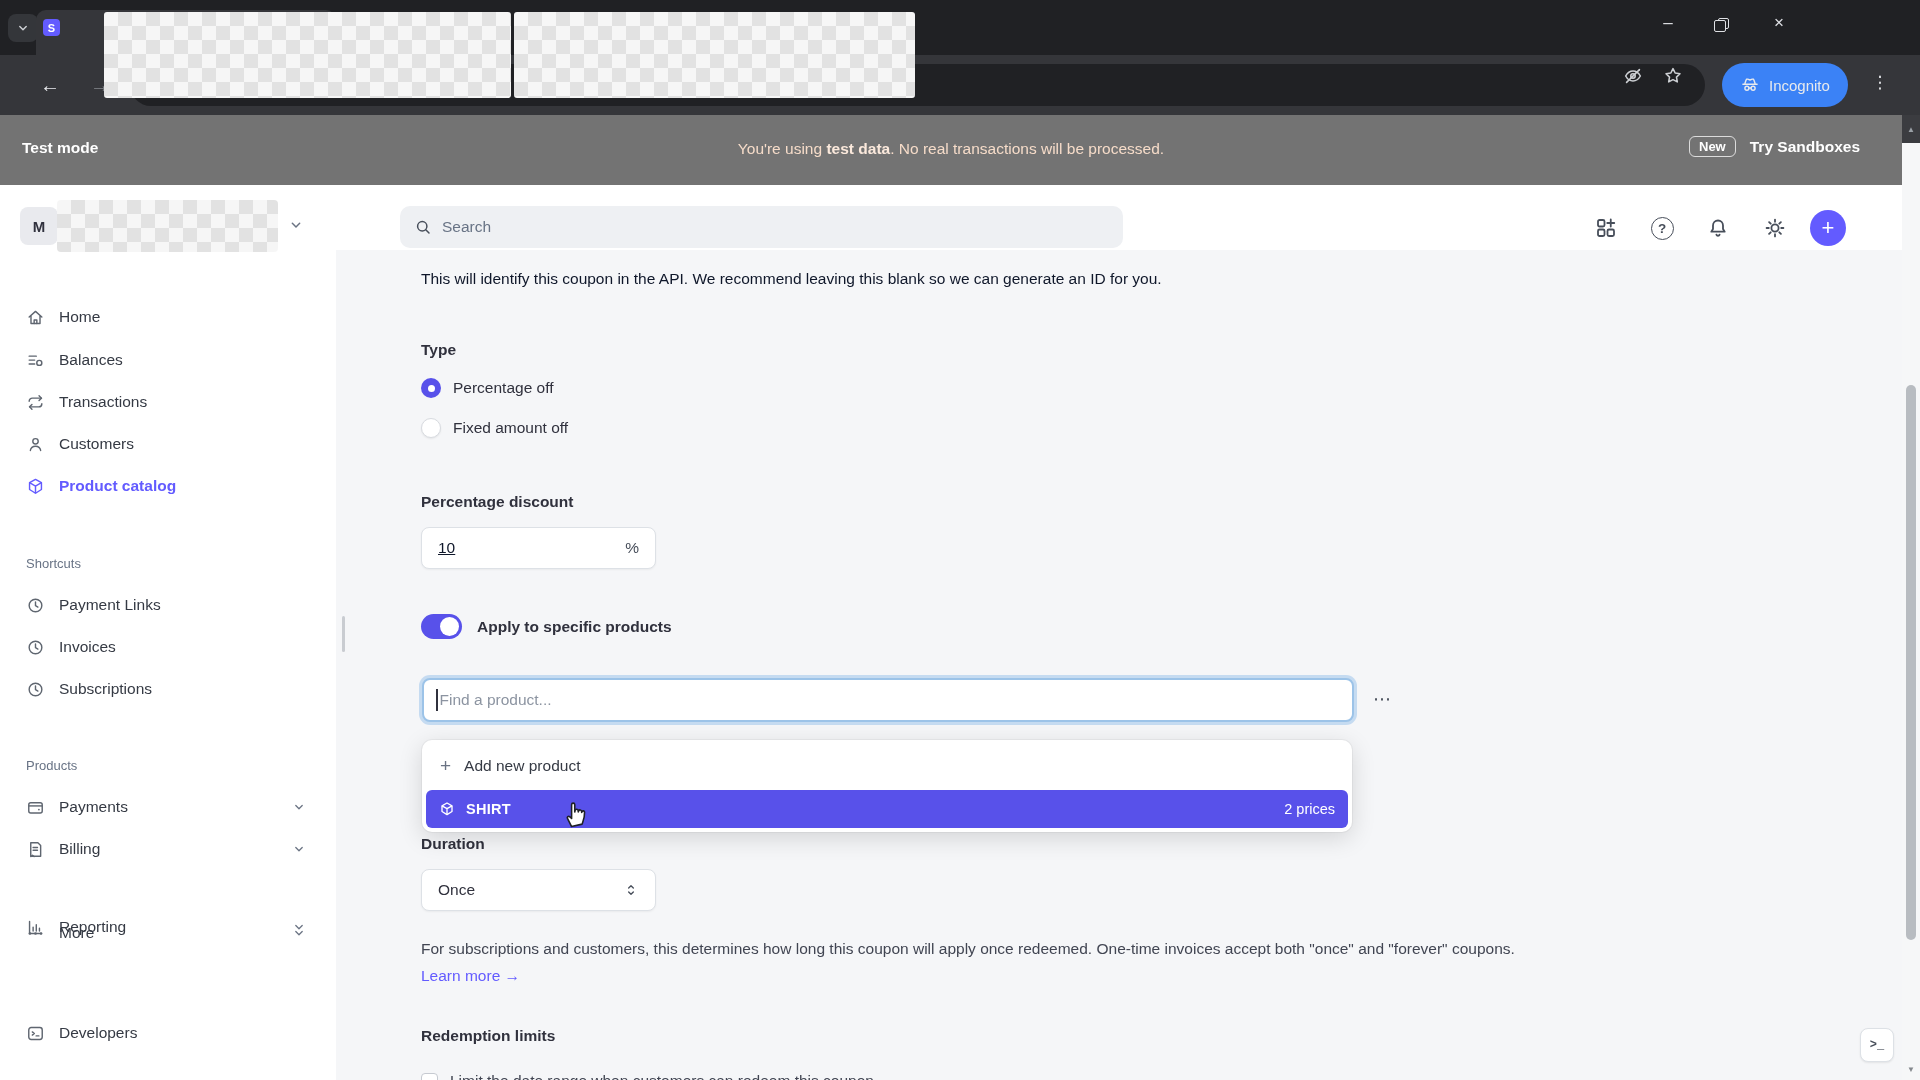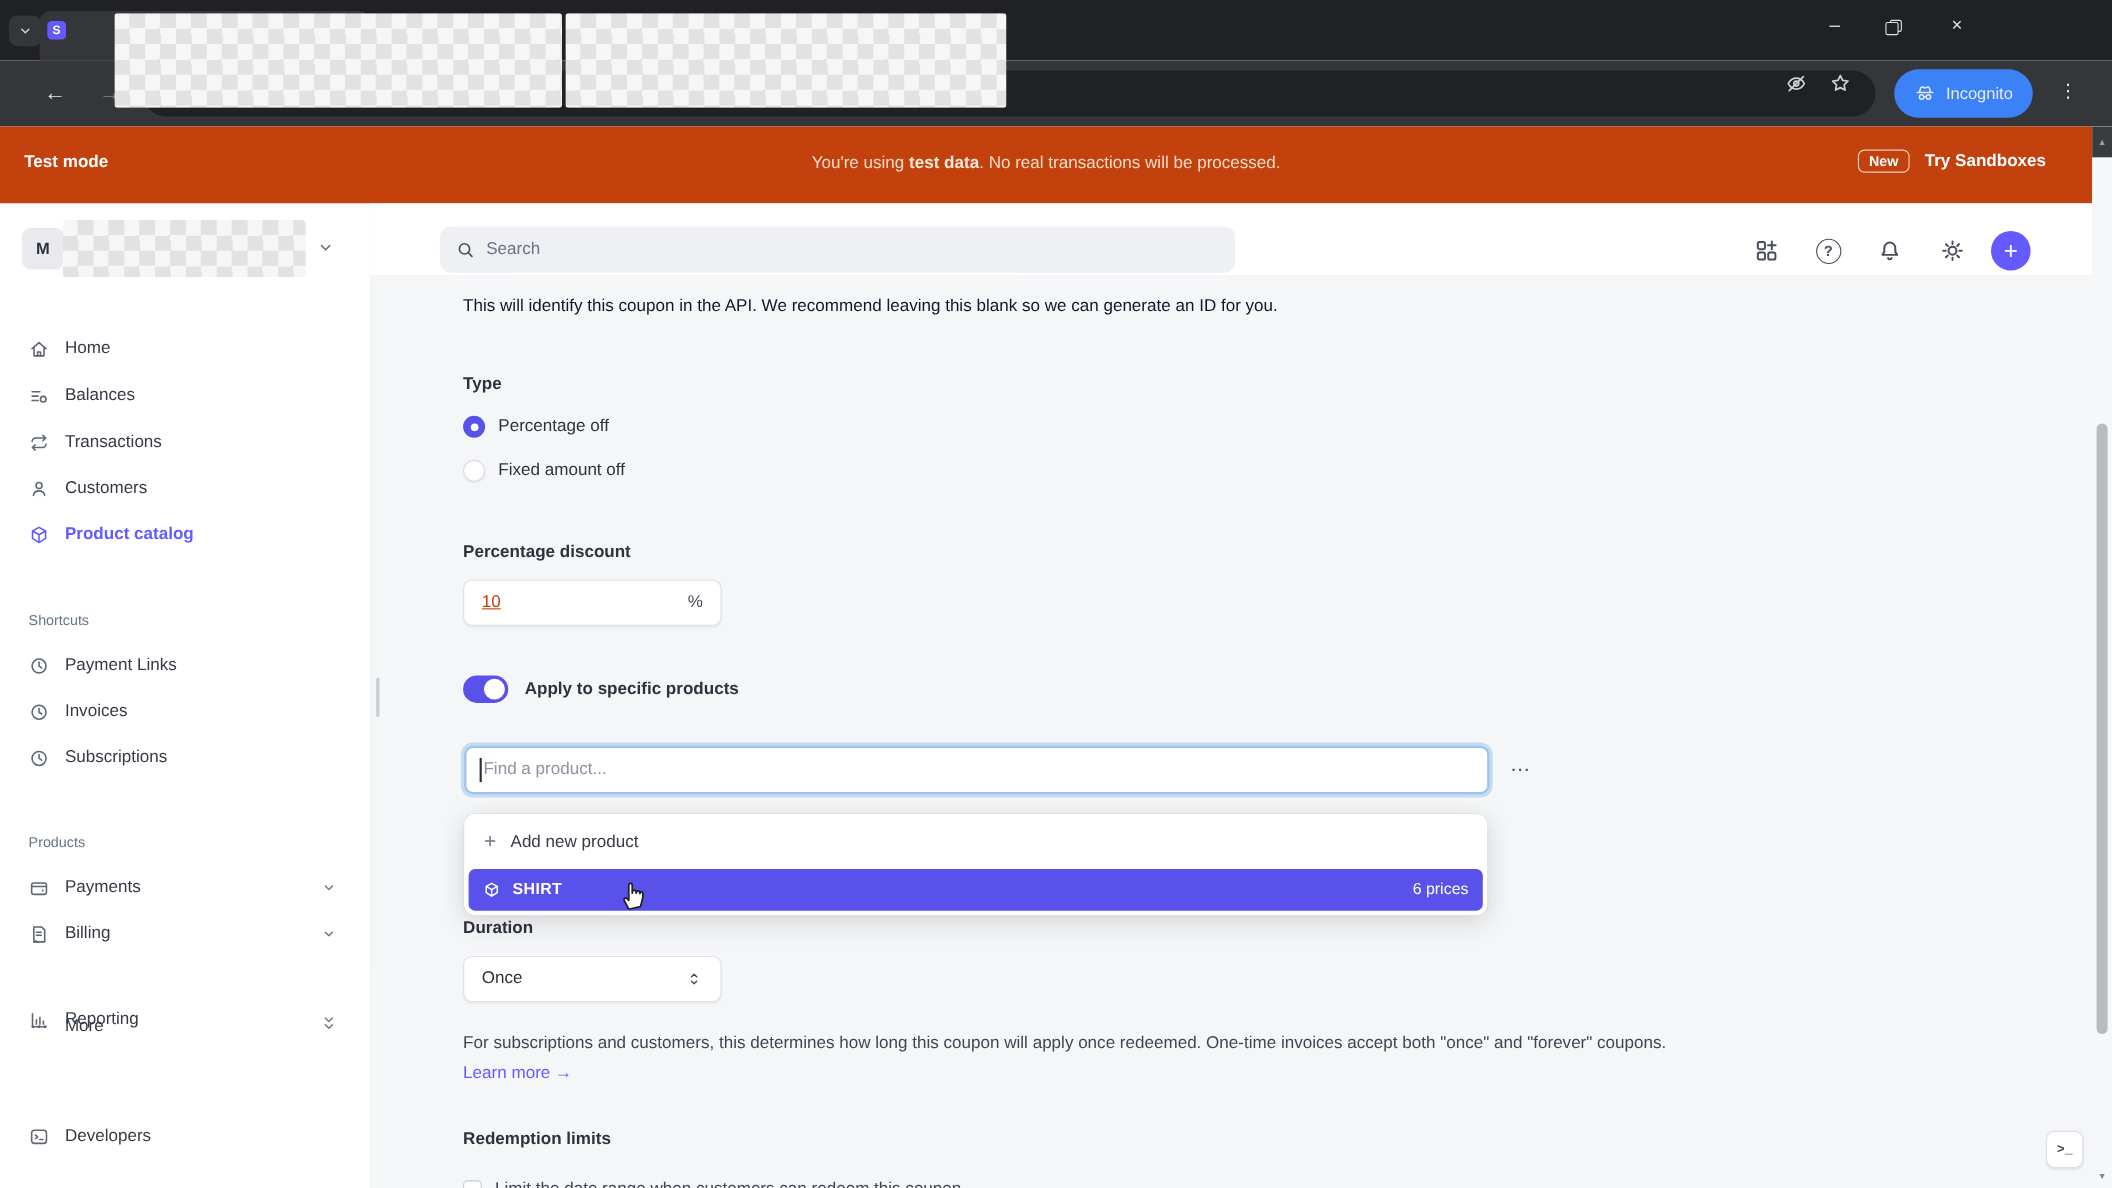--- a/index.html
+++ b/index.html
@@ -20,21 +20,21 @@
   .restore-ic::before { content:""; position:absolute; left:-4.5px; bottom:-4.5px; width:10px; height:10px; border:1.5px solid #dfe1e5; border-radius:2px; background:#202124; }
   .toolbar { position:absolute; left:0; top:55px; width:1920px; height:60px; background:#35363a; }
   .navarrow { position:absolute; top:0; height:60px; width:40px; display:flex; align-items:center; justify-content:center; font-size:20px; color:#e8eaed; }
   .navarrow.dim { color:#85888d; }
   .omnibox { position:absolute; left:130px; top:9px; width:1575px; height:42px; border-radius:21px; background:#202124; }
   .omni-ic { position:absolute; top:10px; width:22px; height:22px; color:#cdd0d4; }
   .incog-chip { position:absolute; left:1722px; top:8px; height:44px; border-radius:22px; background:#3b82f6; color:#e8eaed; display:flex; align-items:center; gap:9px; padding:0 18px; font-size:15px; }
   .menu-dots { position:absolute; left:1868px; top:17px; width:24px; height:26px; color:#e8eaed; font-size:17px; text-align:center; }
 
   
-  .banner { position:absolute; left:0; top:115px; width:1902px; height:70px; background:#c2410c; color:#fff; }
+  .banner { position:absolute; left:0; top:115px; width:1902px; height:70px; background:#737373; color:#fff; }
   .banner-left { position:absolute; left:22px; top:24px; font-size:15.5px; font-weight:bold; }
   .banner-center { position:absolute; left:0; right:0; top:25px; text-align:center; font-size:15.5px; color:#f6dcc9; }
   .banner-center b { color:#fbe9dc; }
   .banner-right { position:absolute; right:42px; top:21px; display:flex; align-items:center; gap:14px; }
   .new-badge { border:1.5px solid rgba(255,255,255,.75); border-radius:6px; padding:2px 9px; font-size:13px; font-weight:bold; }
   .cta { font-size:15.5px; font-weight:bold; }
 
   
   .sidebar { position:absolute; left:0; top:185px; width:336px; height:895px; background:#ffffff; }
   .account { position:absolute; left:16px; top:16px; width:304px; height:56px; }
@@ -60,21 +60,21 @@
 
   .body { position:absolute; left:0; top:65px; width:1566px; height:830px; overflow:hidden; }
   .hint { position:absolute; left:85px; top:20px; font-size:15.5px; color:#0f172a; }
   .sec-label { position:absolute; left:85px; font-size:15.5px; font-weight:bold; color:#30313d; }
   .radio-row { position:absolute; left:85px; display:flex; align-items:center; gap:12px; font-size:15.5px; color:#30313d; }
   .radio-on { width:20px; height:20px; border-radius:50%; background:#5851ea; position:relative; }
   .radio-on::after { content:""; position:absolute; left:6.5px; top:6.5px; width:7px; height:7px; border-radius:50%; background:#fff; }
   .radio-off { width:20px; height:20px; border-radius:50%; background:#fff; border:1px solid #d8dbe0; box-shadow:0 1px 2px rgba(0,0,0,.07); }
   .tbox { position:absolute; background:#fff; border:1px solid #dde1e6; border-radius:8px; box-shadow:0 1px 2px rgba(0,0,0,.05); font-size:15.5px; color:#30313d; }
   .pct-input { left:85px; top:277px; width:235px; height:42px; display:flex; align-items:center; padding:0 16px; }
-  .pct-input input { border:none; outline:none; width:160px; font:inherit; color:#c2410c; background:transparent;text-decoration:underline; }
+  .pct-input input { border:none; outline:none; width:160px; font:inherit; color:#0f172a; background:transparent;text-decoration:underline; }
   .pct-suffix { margin-left:auto; color:#474e5a; }
   .toggle-row { position:absolute; left:85px; top:364px; display:flex; align-items:center; gap:15px; }
   .toggle { width:41px; height:25px; border-radius:13px; background:#5851ea; position:relative; }
   .toggle::after { content:""; position:absolute; right:3px; top:3px; width:19px; height:19px; border-radius:50%; background:#fff; }
   .toggle-label { font-size:15.5px; font-weight:bold; color:#30313d; }
   .find-input { left:86px; top:428px; width:932px; height:44px; border:2px solid #9cc3e8; box-shadow:0 0 0 3px rgba(108,169,229,.35); display:flex; align-items:center; padding:0 12px; }
   .caret { width:1.5px; height:22px; background:#30313d; margin-right:2px; }
   .find-input input { border:none; outline:none; flex:1; font:inherit; background:transparent; color:#4d7c0f; }
   .find-input input::placeholder { color:#8c94a1; }
   .overflow-btn { position:absolute; left:1030px; top:438px; width:34px; height:26px; color:#474e5a; font-size:18px; letter-spacing:2px; text-align:center; }
@@ -398,21 +398,21 @@
           <span>Add new product</span>
         </div>
         <div class="dd-row2">
           <span>
               <svg width="16" height="16" viewBox="0 0 24 24" fill="none" stroke="#fff" stroke-width="2" stroke-linejoin="round">
                 <path d="M12 3l7.5 4.2v8.6L12 20.5 4.5 15.8V7.2Z"></path>
                 <path d="M4.5 7.2 12 11.5l7.5-4.3M12 11.5v9"></path>
               </svg>
             </span>
           <span class="dd-name">SHIRT</span>
-          <span class="dd-meta">6 prices</span>
+          <span class="dd-meta">2 prices</span>
         </div>
       </div>
       <div class="hand-cursor">
         <svg width="30" height="34" viewBox="0 0 24 28">
             <path d="M9.2 26 5.8 19.3c-.6-1.1.7-2.2 1.7-1.4l1.7 1.4V8a1.3 1.3 0 0 1 2.6 0v6l.3-1.4a1.3 1.3 0 0 1 2.5.2l.1 1.2.4-1a1.2 1.2 0 0 1 2.3.4l.1 1 .3-.7a1.1 1.1 0 0 1 2.1.4c0 2.7-.5 5.4-1.3 7.6l-.7 2.3Z" fill="#fff" stroke="#1f2125" stroke-width="1.3" stroke-linejoin="round"></path>
           </svg>
       </div>
 
       <div class="sec-label" style="top:585px">Duration</div>
       <div class="tbox duration-select">

